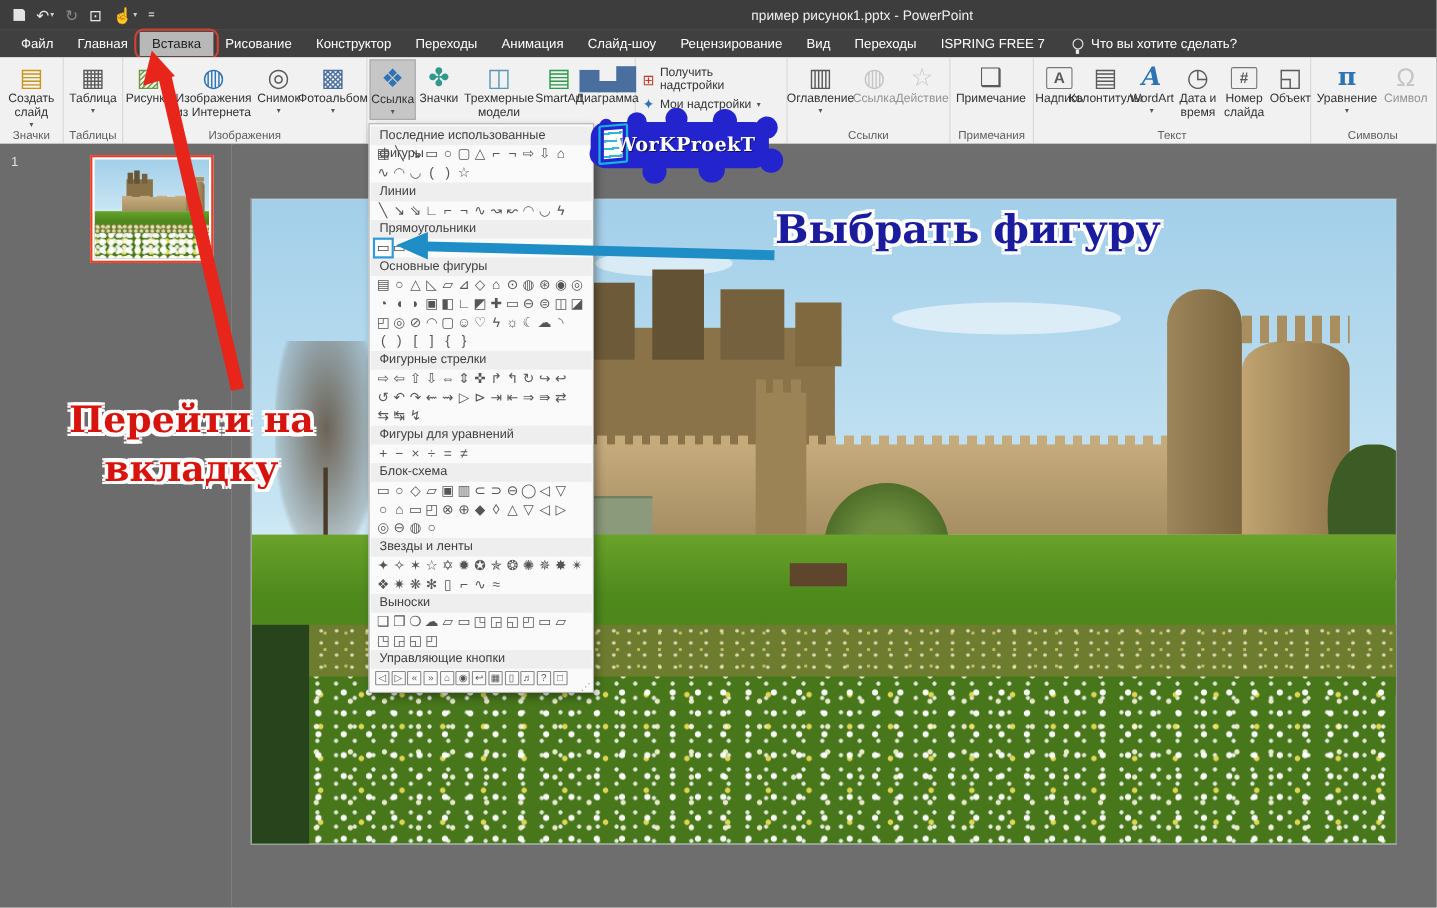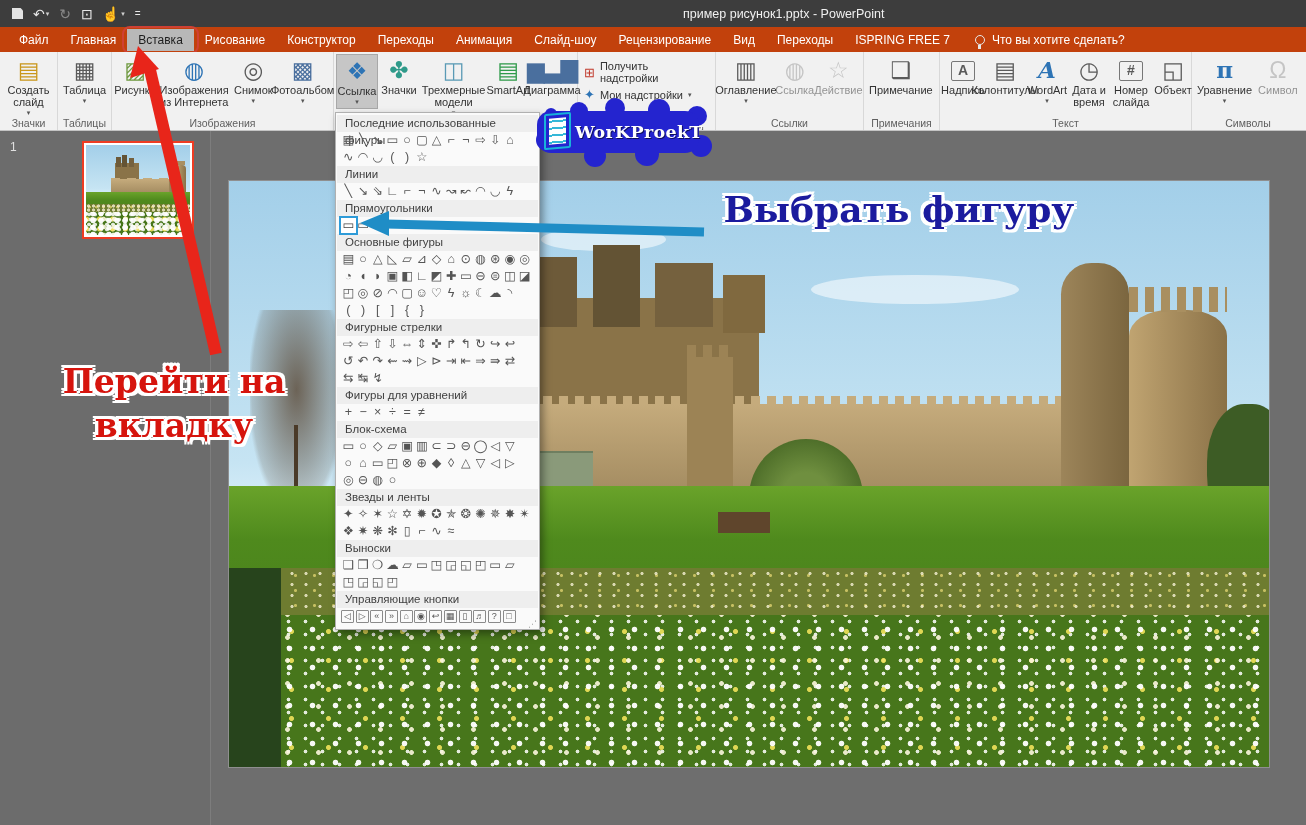--- a/index.html
+++ b/index.html
@@ -18,21 +18,21 @@
   .qicon { font-size:14px; line-height:14px; color:#e8e8e8; cursor:pointer; display:inline-flex; align-items:center; }
   .qicon.dis { color:#8a8a8a; }
   .qcaret { font-size:7px; color:#cfcfcf; margin-left:1px; }
   .floppy { display:inline-block; width:11px; height:11px; background:#e3e3e3;
     clip-path:polygon(0 0,78% 0,100% 22%,100% 100%,0 100%); }
   .win-title { position:absolute; left:683px; top:0; height:27px; display:flex; align-items:center;
     font-size:12.5px; color:#f0f0f0; }
 
   
   .tabbar { position:absolute; left:0; top:27px; width:1306px; height:25px;
-    background:#c2410c; display:flex; align-items:center; padding-left:8px; }
+    background:#404040; display:flex; align-items:center; padding-left:8px; }
   .tab { color:#fff; font-size:12px; padding:4px 11px; white-space:nowrap; cursor:pointer; }
   .tab.sel { background:#b8b8b8; color:#1e1e1e; position:relative; }
   .redbox { position:absolute; inset:-3px -5px; border:2.5px solid #cf4134; border-radius:8px; pointer-events:none; }
   .say { display:flex; align-items:center; gap:7px; margin-left:14px; color:#fff; font-size:12px; }
   .bulb { width:10px; height:10px; border:1.5px solid #e8e8e8; border-radius:50%; position:relative; display:inline-block; }
   .bulb::after { content:""; position:absolute; left:2.5px; top:9px; width:3px; height:4px; background:#e8e8e8; }
 
   
   .ribbon { position:absolute; left:0; top:52px; width:1306px; height:79px;
     background:#f1f1f1; border-bottom:1px solid #c4c4c4; display:flex; align-items:stretch; }
@@ -131,40 +131,40 @@
   .rect-row .g:first-child { outline:2px solid #2e9bd8; background:#fff; color:#444; }
   .abtn-row .g { border:1px solid #8a8a8a; width:13px; height:13px; line-height:11px;
     font-size:9px; margin-right:1.7px; border-radius:1px; }
   .grip { position:absolute; right:2px; bottom:0; color:#999; font-size:9px; cursor:nwse-resize; }
 
   
   .overlay { position:absolute; left:0; top:0; z-index:70; pointer-events:none; }
   .note { position:absolute; z-index:80; text-align:center; font-family:"DejaVu Serif", serif;
     font-weight:bold; pointer-events:none; }
   .note-red { left:0; top:360px; width:348px; color:#d6140d; font-size:33px; line-height:44px; }
-  .note-blue { left:691px; top:186px; width:416px; color:#1b1b9e; font-size:36px; line-height:46px; }
+  .note-blue { left:672px; top:186px; width:416px; color:#1b1b9e; font-size:36px; line-height:46px; }
   .outline-white { text-shadow:
     -3px -3px 0 #fff, 3px -3px 0 #fff, -3px 3px 0 #fff, 3px 3px 0 #fff,
     -3px 0 0 #fff, 3px 0 0 #fff, 0 -3px 0 #fff, 0 3px 0 #fff,
     -2px -2px 1px #fff, 2px 2px 1px #fff; }
 
   
   .logo { position:absolute; left:535px; top:104px; width:170px; height:58px; z-index:60; pointer-events:none; }
   .logo-blob { position:absolute; left:2px; top:7px; right:6px; bottom:9px;
     background:#2424cf; border-radius:14px; }
   .logo-dots { position:absolute; left:10px; top:4px; width:12px; height:12px; border-radius:50%;
     background:#2424cf; box-shadow:
       28px -3px 0 3px #2424cf, 64px -6px 0 4px #2424cf, 108px -4px 0 5px #2424cf,
       146px 2px 0 4px #2424cf, 150px 32px 0 5px #2424cf, 96px 40px 0 6px #2424cf,
       44px 42px 0 5px #2424cf, -4px 26px 0 5px #2424cf; }
   .logo-doc { position:absolute; left:9px; top:9px; width:27px; height:36px; background:#fff;
     border:2px solid #18b2da; transform:skewY(-5deg); border-radius:2px;
     background-image:repeating-linear-gradient(180deg, transparent 0 5px, #35b8d8 5px 7px);
     background-clip:content-box; padding:3px; }
-  .logo-text { position:absolute; left:40px; top:18px; color:#fff; font-weight:bold; font-size:17.5px;
+  .logo-text { position:absolute; left:24px; top:18px; color:#fff; font-weight:bold; font-size:17.5px;
     font-family:"DejaVu Serif", serif; text-shadow:1px 1px 0 rgba(0,0,0,.55); letter-spacing:.3px; }
 </style>
 </head>
 <body>
 
 <div class="titlebar">
   <div class="qat">
     <span class="qicon">
         <span class="floppy"></span>
       </span>

